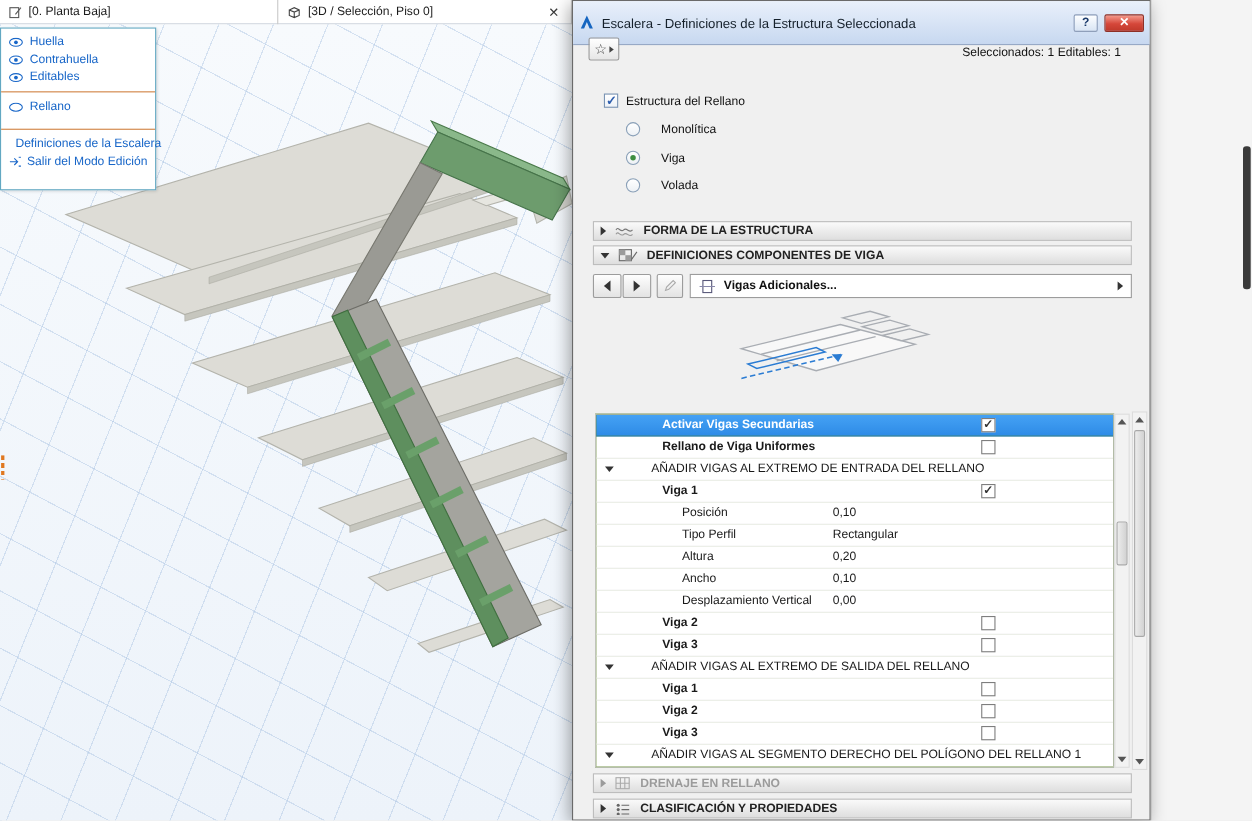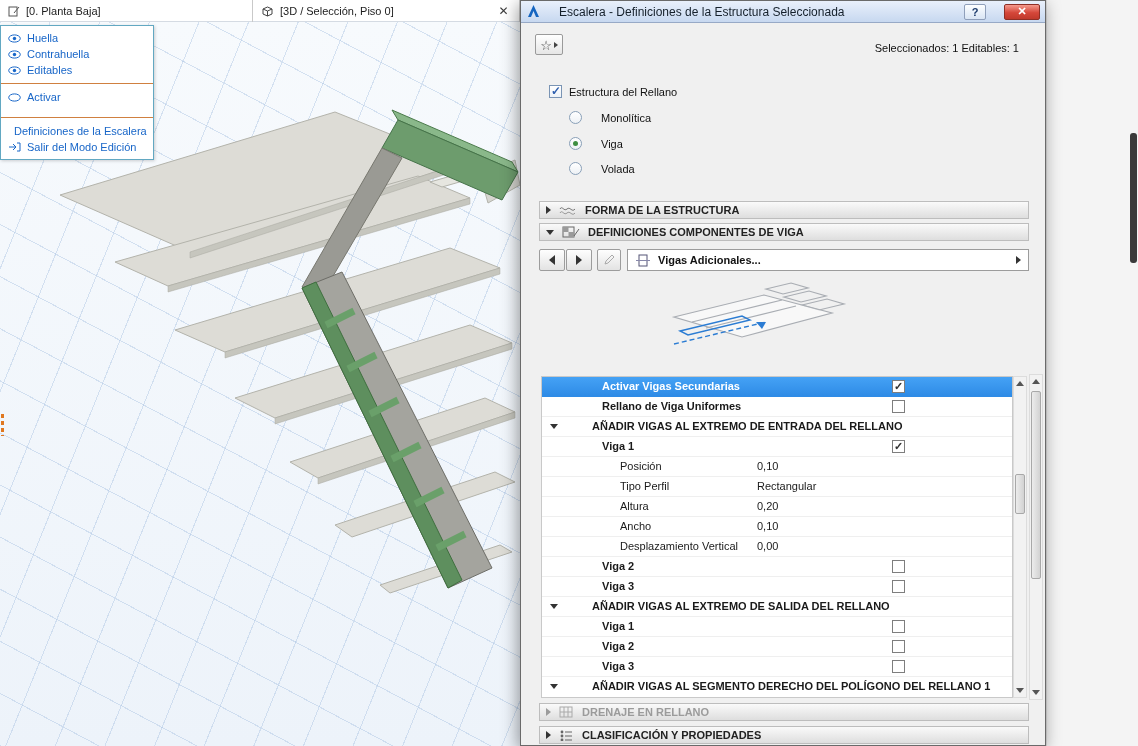--- a/index.html
+++ b/index.html
@@ -22,39 +22,39 @@
     border-bottom:1px solid #d5dbe3;display:flex;z-index:3}
   .tab{display:flex;align-items:center;gap:6px;padding:0 8px;font-size:11px;color:#1c1c1c;
     border-right:1px solid #c9c9c9;height:22px;white-space:nowrap}
   .tab1{width:253px;flex:0 0 auto}
   .tab2{flex:1 1 auto}
   .tab-close{margin-left:auto;width:15px;height:15px;display:flex;align-items:center;
     justify-content:center;color:#3a3a3a;font-size:12px}
   .tab-close::after{content:"✕"}
 
   
-  .edit-panel{position:absolute;left:0;top:25px;width:154px;background:#fff;
-    border:1px solid #62a8c2;z-index:4;padding:4px 0 4px;box-shadow:1px 1px 3px rgba(0,0,0,.18)}
+  .edit-panel{position:absolute;left:0;top:25px;width:142px;background:#fff;
+    border:1px solid #62a8c2;z-index:4;padding:4px 0 17px;box-shadow:1px 1px 3px rgba(0,0,0,.18)}
   .ep-item{display:flex;align-items:center;gap:6px;height:16px;padding:0 7px;
     font-size:11px;color:#1866c8;white-space:nowrap}
   .ep-sep{height:1px;background:#d08040;margin:5px 0}
   .ep-sep.sep2{margin-top:12px}
 
   
   .right-strip{position:absolute;left:1046px;top:0;width:92px;height:746px;background:#f4f4f4;
     border-left:1px solid #dcdcdc}
   .dark-bar{position:absolute;right:1px;top:133px;width:7px;height:130px;background:#3a3a3a;
     border-radius:3px}
 
   
   .dialog{position:absolute;left:520px;top:0;width:526px;height:746px;background:#f0f0f0;
     border:1px solid #6a6a6a;box-shadow:-2px 4px 16px rgba(0,0,0,.4);z-index:10}
-  .titlebar{position:absolute;left:0;top:0;right:0;height:22px;
+  .titlebar{position:absolute;left:0;top:0;right:0;height:40px;
     background:linear-gradient(#e9f0fb,#c7d8f0);border-bottom:1px solid #97a9c6;
-    display:flex;align-items:center;padding:0 5px;gap:18px}
+    display:flex;align-items:center;padding:0 5px;gap:6px}
   .dtitle{font-size:12px;color:#15202b;flex:1 1 auto;white-space:nowrap;overflow:hidden}
   .tb-btn{height:16px;border:1px solid #8f9fba;border-radius:2px;display:flex;
     align-items:center;justify-content:center;font-size:11px;flex:0 0 auto}
   .help-btn{width:22px;background:linear-gradient(#fdfeff,#d9e5f4);color:#1b3a6b;font-weight:bold}
   .help-btn::after{content:"?"}
   .close-btn{width:36px;background:linear-gradient(#f59a8d,#d5473a 55%,#c0392b);
     border-color:#8e2f26;color:#fff;font-weight:bold}
   .close-btn::after{content:"✕"}
 
   .fav-btn{position:absolute;left:14px;top:33px;width:28px;height:21px;
@@ -104,21 +104,21 @@
     border:1px solid #c9c9c9;overflow:hidden;font-size:11px;color:#1a1a1a}
   .trow{height:20px;position:relative;border-bottom:1px solid #efefef;background:#fff}
   .trow:last-child{border-bottom:none}
   .trow .rlabel{position:absolute;left:60px;top:3px;white-space:nowrap}
   .trow.toggle .rlabel{font-weight:bold}
   .trow.param .rlabel{left:78px;font-weight:normal}
   .trow .rvalue{position:absolute;left:215px;top:3px;white-space:nowrap}
   .trow .cb{position:absolute;left:350px;top:3px;width:13px;height:13px;border:1px solid #7e7e7e;
     background:#fff;display:flex;align-items:center;justify-content:center;font-size:11px;
     line-height:1;color:#333;font-weight:bold}
-  .trow.group{font-weight:bold}
+  .trow.group{font-weight:normal}
   .trow.group .glabel{position:absolute;left:50px;top:3px;white-space:nowrap}
   .trow.group .garrow{position:absolute;left:8px;top:7px;width:0;height:0;
     border-top:5px solid #333;border-left:4px solid transparent;border-right:4px solid transparent}
   .trow.selected{background:linear-gradient(#45a2f5,#2e8be6);border-bottom-color:#2e8be6;color:#fff}
 
   
   .scrollv{position:absolute;background:#f2f2f2;border:1px solid #dcdcdc}
   .inner-sb{left:492px;top:375px;width:14px;height:322px}
   .outer-sb{left:508px;top:373px;width:14px;height:326px}
   .sb-up,.sb-down{position:absolute;left:50%;transform:translateX(-50%);width:0;height:0}
@@ -210,21 +210,21 @@
         <ellipse cx="6.5" cy="4.5" rx="5.8" ry="3.6" fill="none" stroke="#1866c8"></ellipse>
         <circle cx="6.5" cy="4.5" r="1.7" fill="#1866c8"></circle>
       </svg>
       <span>Editables</span>
     </div>
     <div class="ep-sep"></div>
     <div class="ep-item">
       <svg width="13" height="9">
         <ellipse cx="6.5" cy="4.5" rx="5.8" ry="3.6" fill="none" stroke="#1866c8"></ellipse>
       </svg>
-      <span>Activar</span>
+      <span>Rellano</span>
     </div>
     <div class="ep-sep sep2"></div>
     <div class="ep-item">
       <svg width="13" height="11">
         <path d="M1,10 H4 V7 H7 V4 H10 V1 H12" fill="none" stroke="#1866c8"></path>
       </svg>
       <span>Definiciones de la Escalera</span>
     </div>
     <div class="ep-item">
       <svg width="13" height="10">

